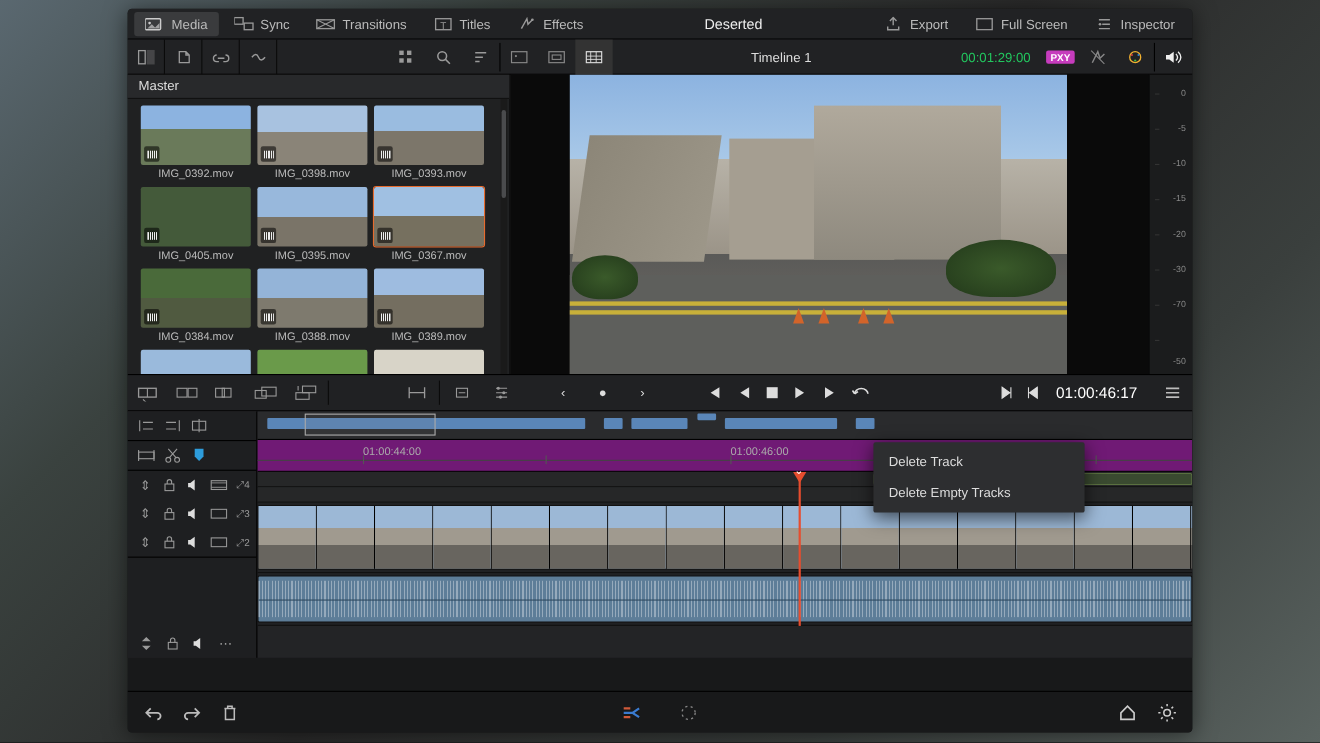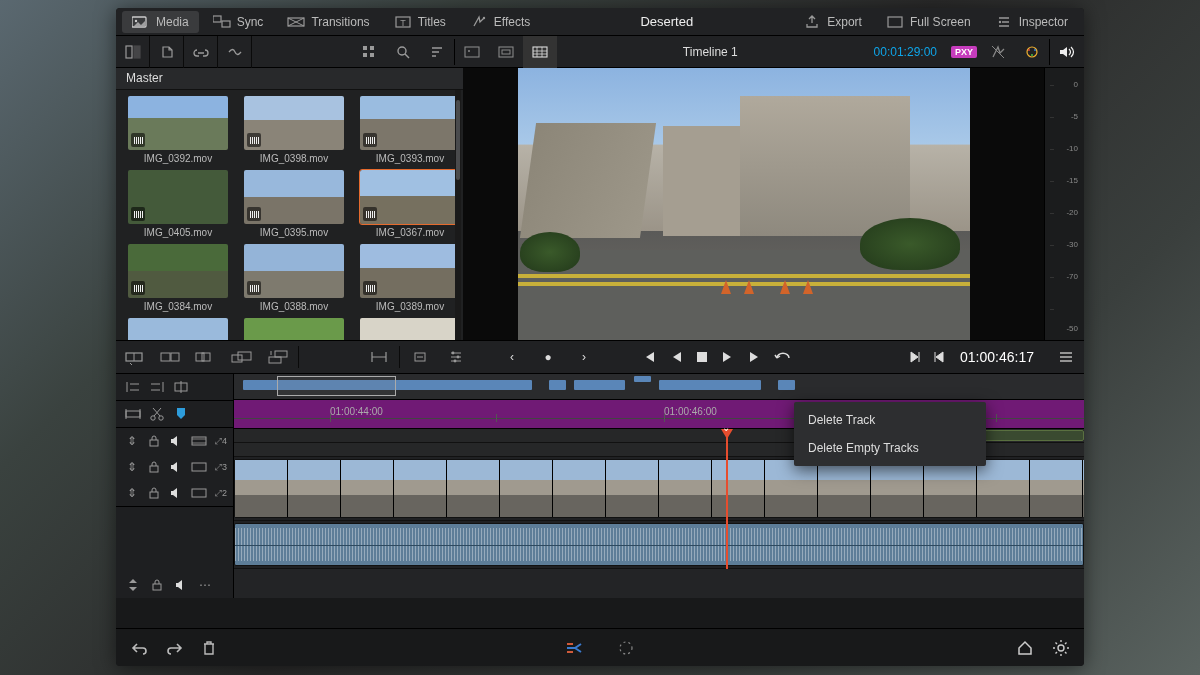--- a/index.html
+++ b/index.html
@@ -11,28 +11,28 @@
   .topbar .grp{display:flex;align-items:center;gap:4px}
   .topbar .btn{display:flex;align-items:center;gap:6px;color:#bbb;padding:3px 10px;border-radius:3px;cursor:pointer}
   .topbar .btn.active{background:#3a3b3d;align-items:center;}
   .topbar .spacer{flex:1}
   .topbar .title{flex:0 0 auto; color:#eee;font-weight:500;font-size:13px;}
   .ico{display:inline-flex;align-items:center;justify-content:center;width:18px;height:16px;color:#aaa}
   
   .toolrow{height:32px;background:#212224;display:flex;align-items:center; border-bottom:1px solid #000;}
   .toolrow .ibtn{width:34px;height:32px;display:flex;align-items:center;justify-content:center;color:#9c9c9c;border-right:1px solid #0a0a0a;cursor:pointer}
   .toolrow .vwrtitle{flex:1;text-align:center;color:#ddd;font-size:12px}
-  .toolrow .tc{color:#0ea5e9;font-variant-numeric:tabular-nums;padding:0 10px;font-size:12px}
+  .toolrow .tc{color:#22c55e;font-variant-numeric:tabular-nums;padding:0 10px;font-size:12px}
   .pxy-badge{background:#c63cbd;color:#fff;font-size:9px;font-weight:700;padding:1px 4px;border-radius:2px;margin:0 8px}
   
   .upper{display:flex;height:272px;background:#202122}
   .bin{width:348px;border-right:1px solid #0a0a0a;position:relative;display:flex;flex-direction:column}
   .bin-header{height:22px;background:#28292b;padding:3px 10px;color:#ddd;border-bottom:1px solid #111}
   .bin-grid{flex:1;overflow:hidden;padding:6px 6px 0 12px;position:relative}
-  .thumbs{display:grid;grid-template-columns:repeat(3,100px);gap:6px 16px;}
+  .thumbs{display:grid;grid-template-columns:repeat(3,100px);gap:6px 6px;}
   .clip{width:100px;}
   .thumb{width:100px;height:54px;border-radius:2px;position:relative;background:#555;overflow:hidden}
   .thumb.sel{outline:1.5px solid #e66b2e}
   .clip .name{font-size:10px;color:#bbb;text-align:center;margin-top:3px;white-space:nowrap;overflow:hidden;text-overflow:ellipsis}
   .audio-badge{position:absolute;left:3px;bottom:3px;width:14px;height:14px;background:rgba(0,0,0,.55);border-radius:2px;display:flex;align-items:center;justify-content:center}
   .aw{width:9px;height:7px;background:repeating-linear-gradient(90deg,#eee 0 1px, transparent 1px 2px);}
   .bin-scroll{position:absolute;right:2px;top:0;bottom:0;width:6px;background:#1a1a1a}
   .bin-scroll::after{content:"";position:absolute;left:1px;top:10px;width:4px;height:80px;background:#4a4b4d;border-radius:2px}
   
   .viewer{flex:1;position:relative;display:flex;}

